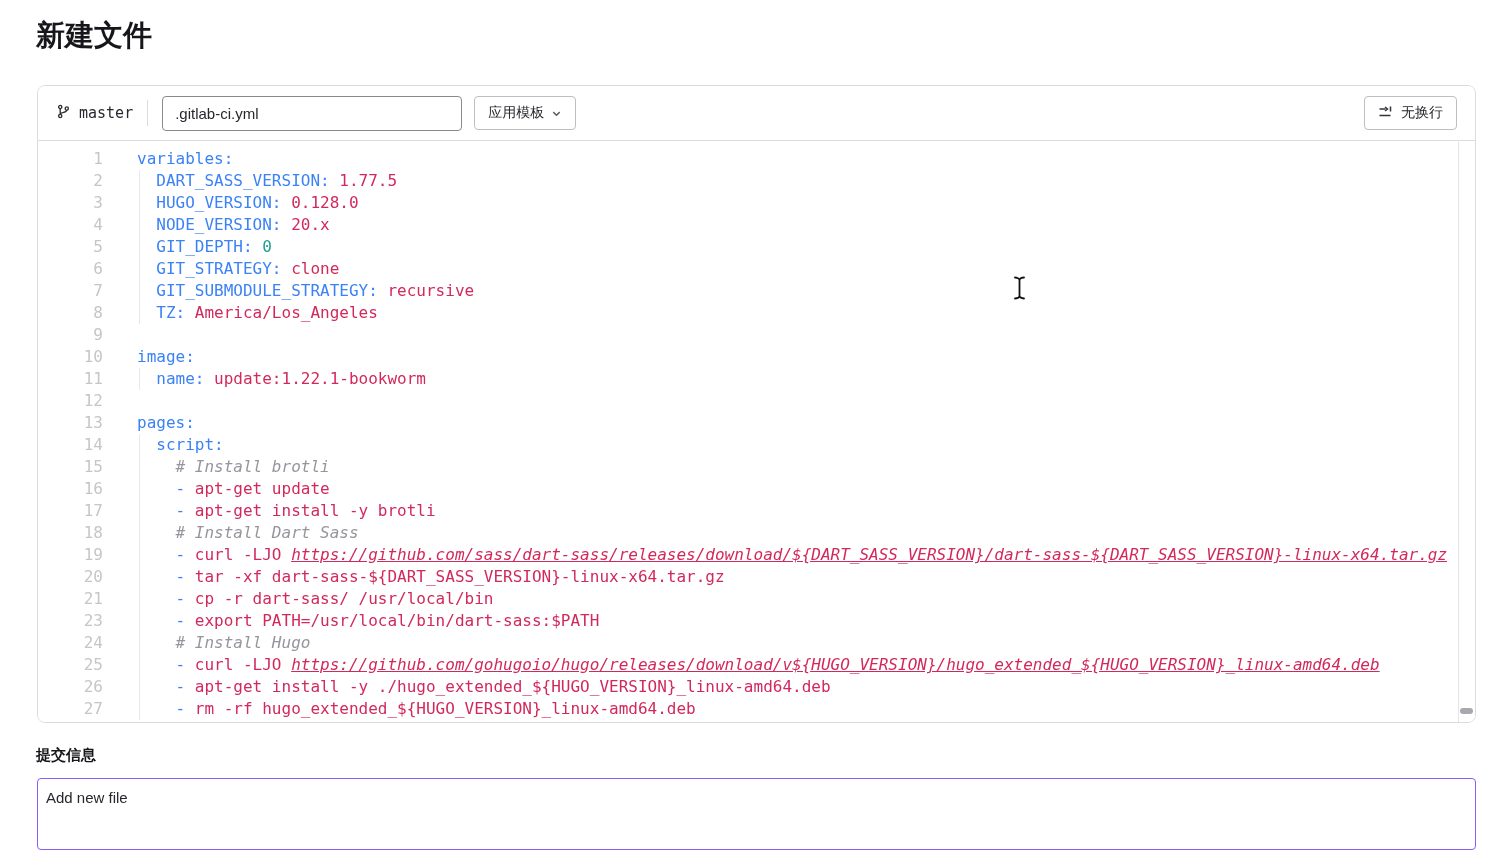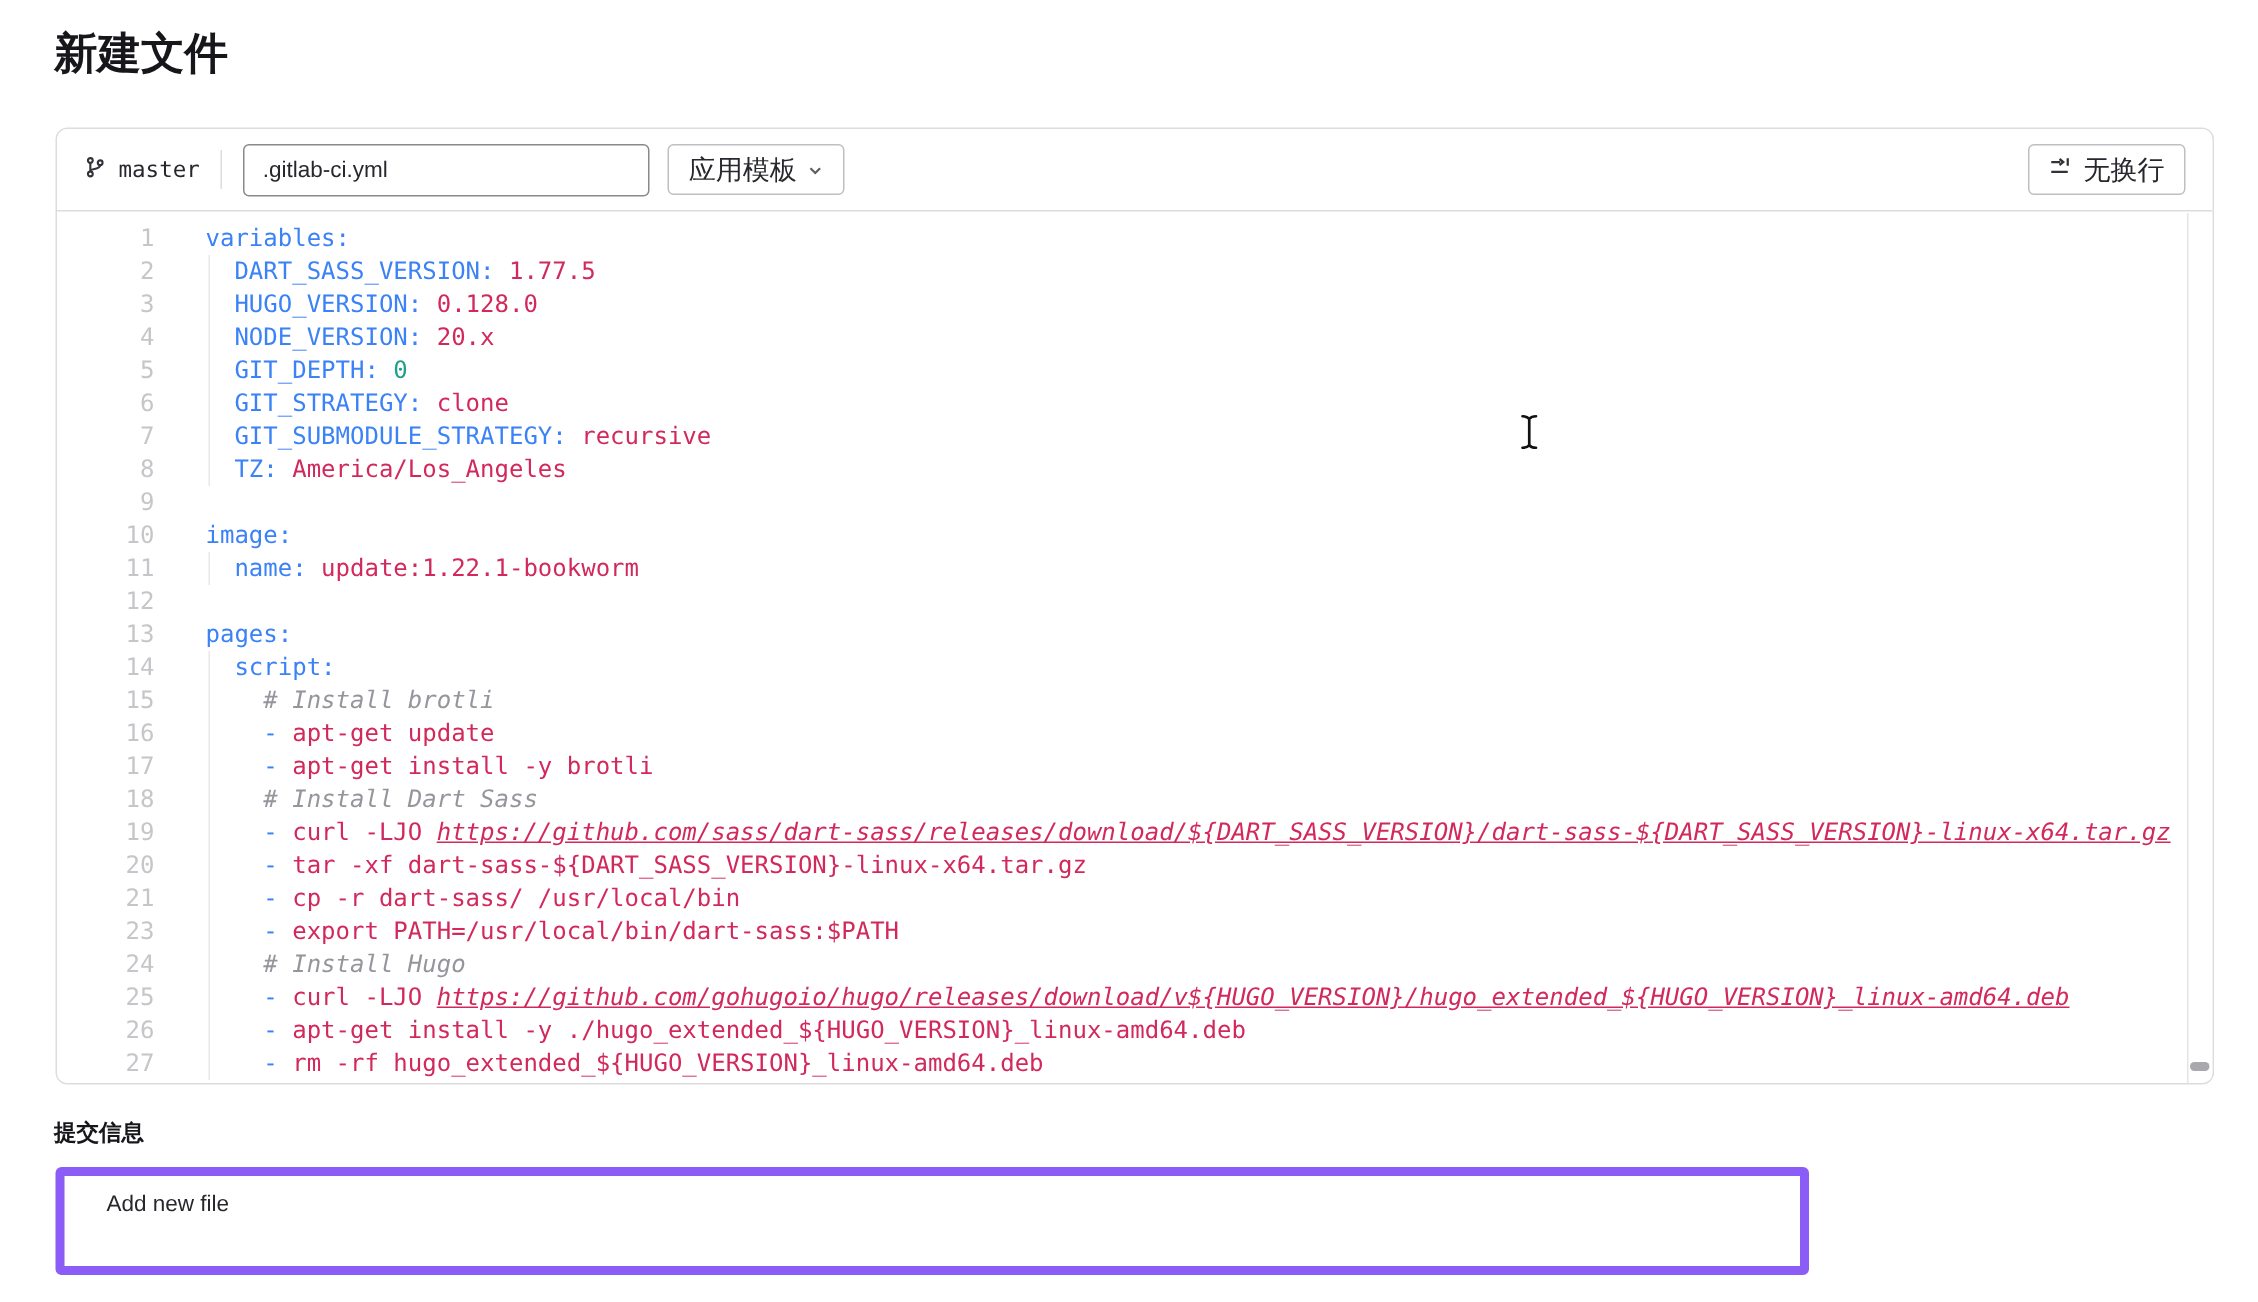--- a/index.html
+++ b/index.html
@@ -8,24 +8,24 @@
   .page-title { position:absolute; left:36px; top:16px; font-size:29px; font-weight:700; color:#17171b; }
 
   .card { position:absolute; left:37px; top:85px; width:1439px; height:638px;
           border:1px solid #dcdcde; border-radius:8px; background:#fff; overflow:hidden; }
 
   .toolbar { position:relative; height:55px; display:flex; align-items:center;
              padding:0 18px; border-bottom:1px solid #dcdcde; background:#fff; }
   .branch { display:flex; align-items:center; gap:8px; font-family:"DejaVu Sans Mono", monospace;
             font-size:15px; color:#28272d; cursor:default; }
   .tb-divider { width:1px; height:26px; background:#dcdcde; margin:0 14px; }
-  .filename-input { width:271px; height:35px; border:1px solid #89888d; border-radius:4px;
+  .filename-input { width:300px; height:35px; border:1px solid #89888d; border-radius:4px;
                     padding:0 12px; font-size:15px; color:#28272d; background:#fff; outline:none; }
   .btn { display:flex; align-items:center; gap:7px; height:34px; padding:12px 13px;
-         border:1px solid #bfbfc3; border-radius:4px; background:#fff; font-size:18px;
+         border:1px solid #bfbfc3; border-radius:4px; background:#fff; font-size:14px;
          color:#28272d; cursor:pointer; font-family:"Liberation Sans", sans-serif; }
   .btn-template { margin-left:12px; }
   .spacer { flex:1; }
 
   .editor { position:absolute; left:0; top:56px; right:0; bottom:0; background:#fff;
             overflow:hidden; font-family:"DejaVu Sans Mono", monospace; font-size:16px; }
   .code-lines { position:absolute; left:0; top:6px; right:0; }
   .code-line { position:relative; height:22px; line-height:22px; white-space:pre; }
   .ln { position:absolute; left:0; width:65px; text-align:right; color:#c6c6ca; user-select:none; }
   .lc { position:absolute; left:99px; }
@@ -36,22 +36,22 @@
   .tok-c { color:#95959c; font-style:italic; }
   .tok-u { color:#d2295d; text-decoration:underline;font-style:italic; }
 
   .v-scroll-line { position:absolute; right:16px; top:56px; bottom:0; width:1px; background:#e4e4e7; }
   .scroll-thumb { position:absolute; right:2px; top:622px; width:13px; height:6px;
                   background:#a8a8ad; border-radius:3px; cursor:pointer; }
 
   .cursor-ibeam { position:absolute; left:1011px; top:274px; pointer-events:none; }
 
   .commit-label { position:absolute; left:36px; top:746px; font-size:15px; font-weight:700; color:#17171b; }
-  .commit-box { position:absolute; left:37px; top:778px; width:1169px; height:72px;
-                border:6px solid #8b5cf6; border-radius:4px; padding:10px 28px;
+  .commit-box { position:absolute; left:37px; top:778px; width:1439px; height:72px;
+                border:1px solid #8b5cf6; border-radius:4px; padding:10px 8px;
                 font-size:15px; color:#28272d; font-family:"Liberation Sans", sans-serif;
                 resize:none; outline:none; }
   .chev { margin-top:1px; }
 </style>
 </head>
 <body>
 
 <h1 class="page-title">新建文件</h1>
 
 <div class="card">

